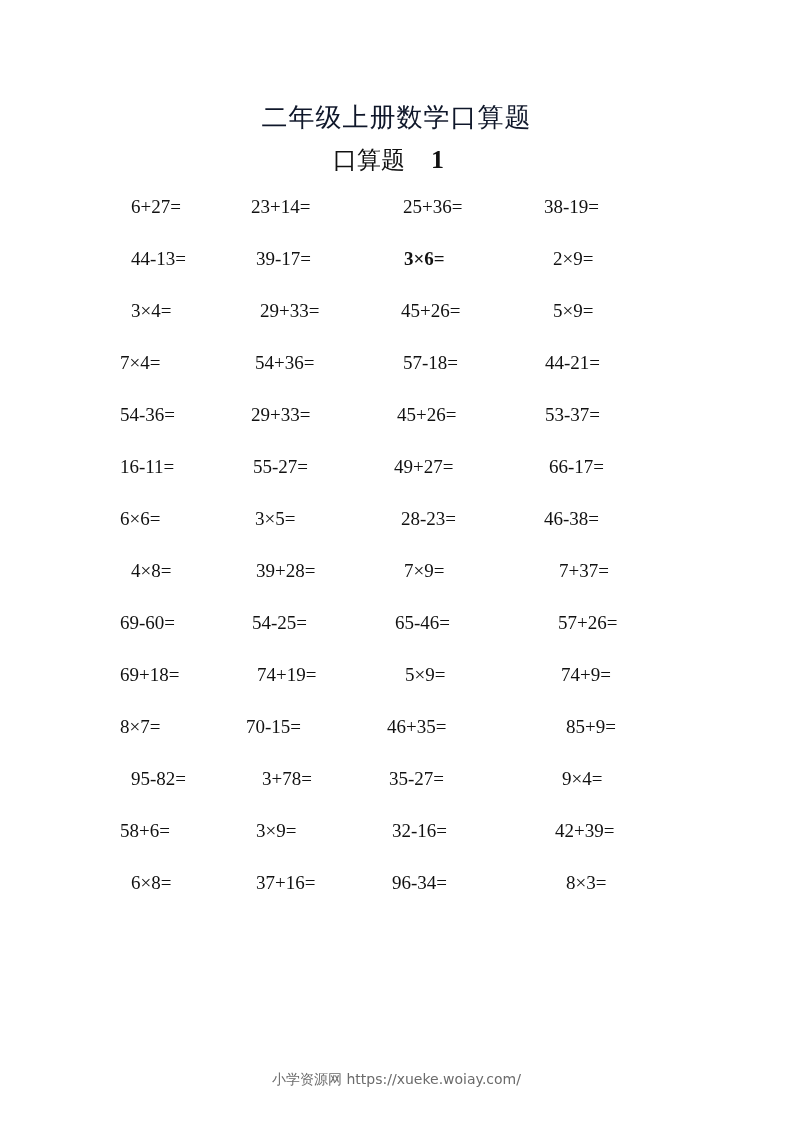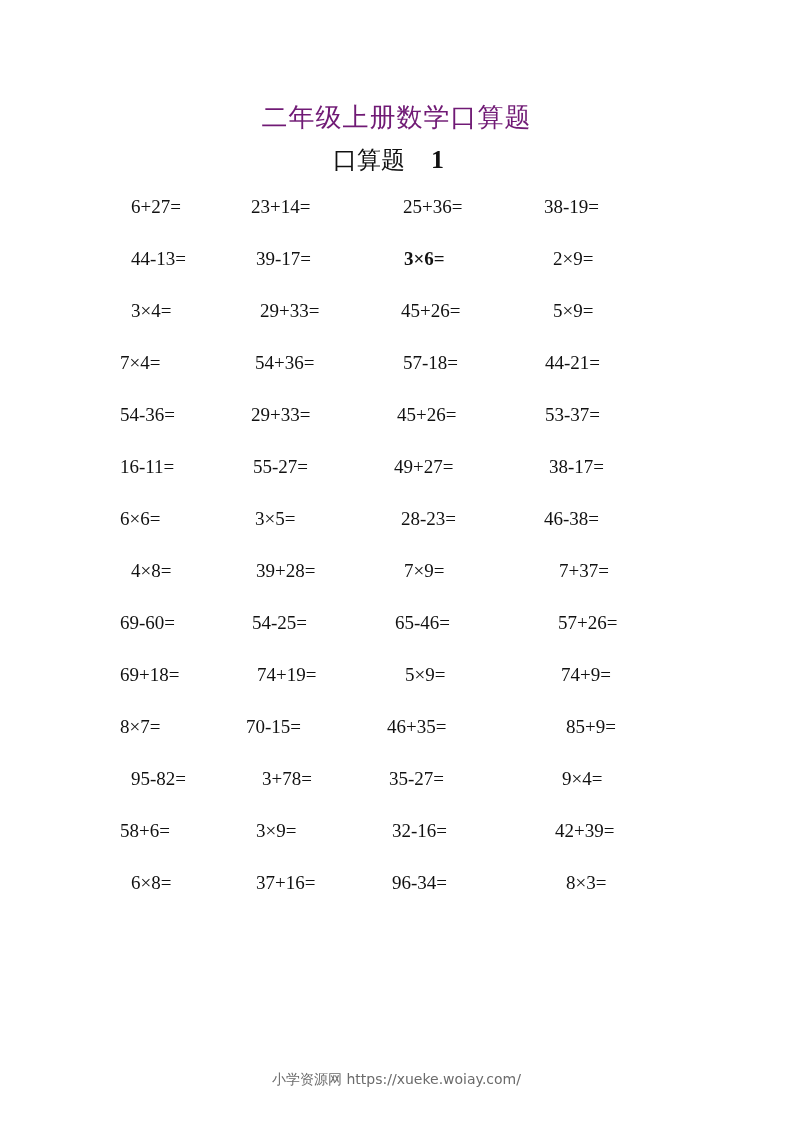--- a/index.html
+++ b/index.html
@@ -18,21 +18,21 @@
     .title {
       position: absolute;
       left: 0;
       width: 793px;
       text-align: center;
       font-family: "DejaVu Serif", "Liberation Serif", serif;
       font-size: 26px;
       letter-spacing: 1px;
       top: 99px;
       line-height: 36px;
-      color: #701a75;
+      color: #0f172a;
     }
     .subtitle {
       position: absolute;
       left: 333px;
       top: 142px;
       font-family: "DejaVu Serif", "Liberation Serif", serif;
       font-size: 24px;
       line-height: 36px;
       color: #111;
     }
@@ -93,21 +93,21 @@
     <div class="prob" style="left: 255px; top: 352px;">54+36=</div>
     <div class="prob" style="left: 403px; top: 352px;">57-18=</div>
     <div class="prob" style="left: 545px; top: 352px; text-align: center;">44-21=</div>
     <div class="prob" style="left: 120px; top: 404px;">54-36=</div>
     <div class="prob" style="left: 251px; top: 404px;">29+33=</div>
     <div class="prob" style="left: 397px; top: 404px;">45+26=</div>
     <div class="prob" style="left: 545px; top: 404px;">53-37=</div>
     <div class="prob" style="left: 120px; top: 456px;">16-11=</div>
     <div class="prob" style="left: 253px; top: 456px;">55-27=</div>
     <div class="prob" style="left: 394px; top: 456px;">49+27=</div>
-    <div class="prob" style="left: 549px; top: 456px;">38-17=</div>
+    <div class="prob" style="left: 549px; top: 456px;">66-17=</div>
     <div class="prob" style="left: 120px; top: 508px;">6×6=</div>
     <div class="prob" style="left: 255px; top: 508px;">3×5=</div>
     <div class="prob" style="left: 401px; top: 508px;">28-23=</div>
     <div class="prob" style="left: 544px; top: 508px;">46-38=</div>
     <div class="prob" style="left: 131px; top: 560px;">4×8=</div>
     <div class="prob" style="left: 256px; top: 560px;">39+28=</div>
     <div class="prob" style="left: 404px; top: 560px;">7×9=</div>
     <div class="prob" style="left: 559px; top: 560px;">7+37=</div>
     <div class="prob" style="left: 120px; top: 612px;">69-60=</div>
     <div class="prob" style="left: 252px; top: 612px;">54-25=</div>

